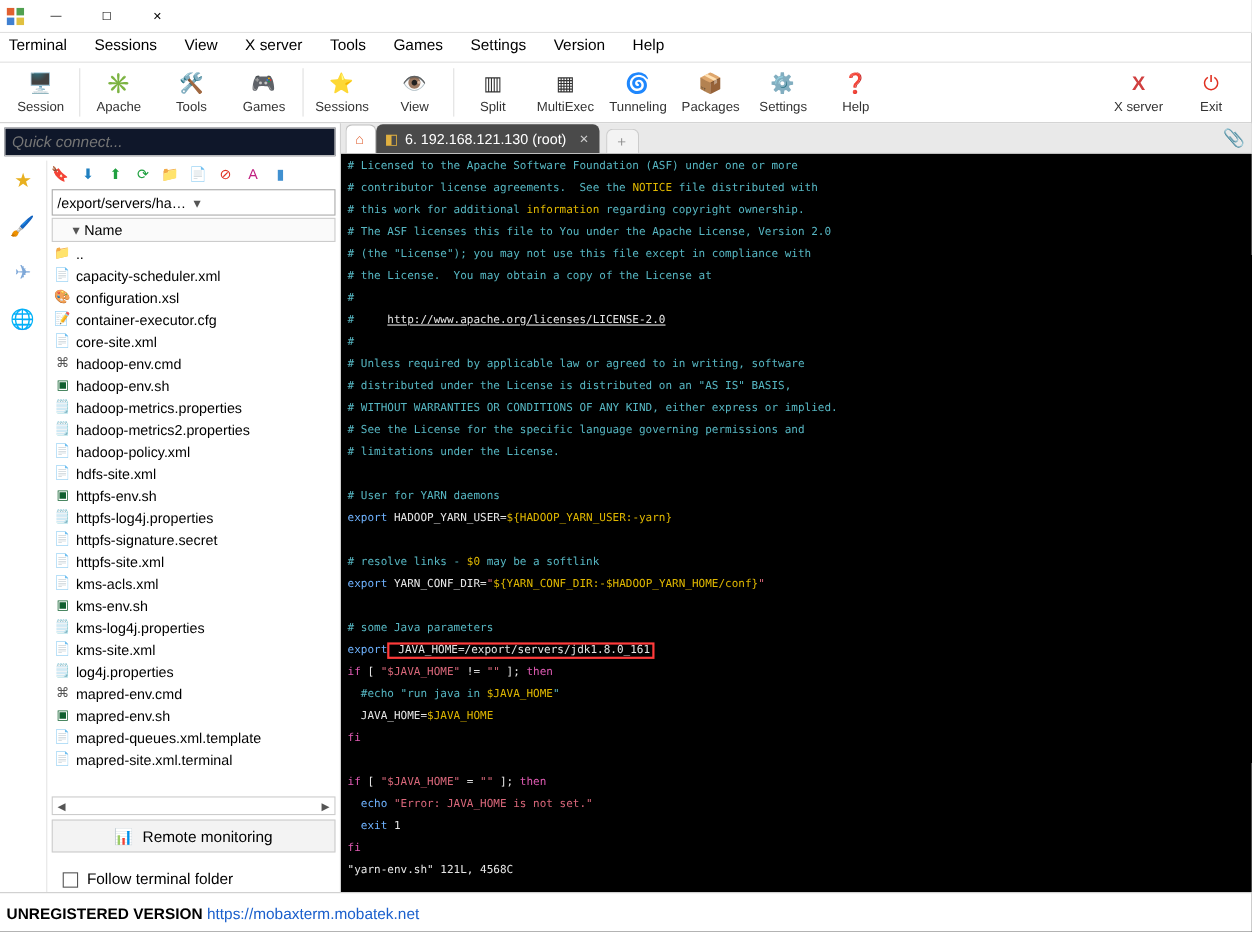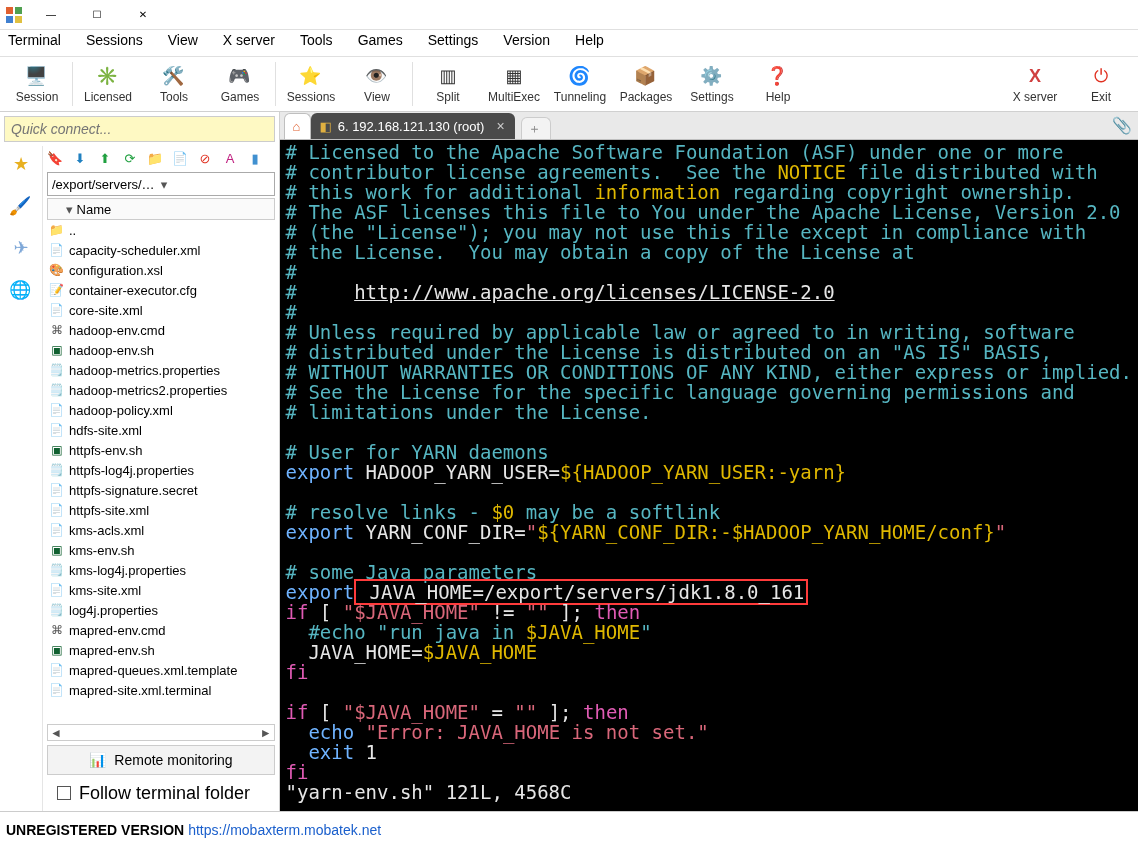--- a/index.html
+++ b/index.html
@@ -11,47 +11,47 @@
 .win-btn { width: 46px; height: 30px; display: flex; align-items: center; justify-content: center; font-family: "Segoe MDL2 Assets", sans-serif; font-size: 10px; }
 .menubar { height: 26px; display: flex; align-items: flex-start; padding: 0 4px; gap: 17px; font-size: 14px; }
 .menubar span { padding: 2px 4px; }
 .toolbar { height: 56px; display: flex; align-items: center; padding: 2px 4px; border-top: 1px solid #e0e0e0; border-bottom: 1px solid #d0d0d0; }
 .tool-btn { width: 66px; height: 52px; display: flex; flex-direction: column; align-items: center; justify-content: center; gap: 2px; font-size: 12px; color: #333; }
 .tool-btn .ticon { width: 24px; height: 24px; display: flex; align-items: center; justify-content: center; font-size: 18px; }
 .sep { width: 1px; height: 44px; background: #e0e0e0; margin: 0 2px; }
 .spacer { flex: 1; }
 .body-row { flex: 1; display: flex; min-height: 0; }
 .left-panel { width: 310px; display: flex; flex-direction: column; border-right: 1px solid #d0d0d0; min-height: 0; }
-.quick-connect { height: 26px; border: 1px solid #ccc; margin: 4px; padding: 3px 6px; color: #888; font-style: italic; font-size: 14px; background: #fef9c3; }
+.quick-connect { height: 26px; border: 1px solid #ccc; margin: 4px; padding: 3px 6px; color: #888; font-style: italic; font-size: 14px; background: #0f172a; }
 .left-inner { flex: 1; display: flex; min-height: 0; }
 .side-icons { width: 42px; display: flex; flex-direction: column; align-items: center; padding-top: 6px; gap: 18px; }
 .side-icons .sic { width: 24px; height: 24px; display: flex; align-items: center; justify-content: center; font-size: 18px; }
 .file-panel { flex: 1; display: flex; flex-direction: column; border-left: 1px solid #e5e5e5; min-height: 0; }
 .file-toolbar { height: 24px; display: flex; align-items: center; padding: 0 4px; gap: 9px; }
 .file-toolbar .fic { width: 16px; height: 16px; font-size: 13px; display: flex; align-items: center; justify-content: center; }
 .path-input { height: 24px; border: 1px solid #aaa; margin: 2px 4px; display: flex; align-items: center; padding: 0 4px; font-size: 13px; background: #fff; }
 .path-input span { flex: 1; white-space: nowrap; overflow: hidden; text-overflow: ellipsis; }
 .path-input .dd { color: #555; padding: 0 2px; }
 .file-header { display: flex; align-items: center; height: 22px; border: 1px solid #ccc; margin: 0 4px; font-size: 13px; padding: 0 6px 0 18px; background: #fafafa; }
 .file-list { flex: 1; overflow-y: auto; margin: 0 4px; font-size: 13px; }
 .file-item { display: flex; align-items: center; height: 20px; padding: 0 2px; gap: 4px; white-space: nowrap; }
 .file-item .fico { width: 16px; height: 16px; display: inline-flex; align-items: center; justify-content: center; font-size: 12px; }
 .scroll-h { height: 17px; margin: 0 4px; border: 1px solid #ccc; display: flex; align-items: center; justify-content: space-between; padding: 0 2px; color: #555; }
 .remote-mon { height: 30px; margin: 4px; border: 1px solid #ccc; display: flex; align-items: center; justify-content: center; gap: 8px; font-size: 14px; background: #f3f3f3; }
-.follow { height: 28px; margin: 0 4px 4px 4px; display: flex; align-items: center; gap: 8px; font-size: 18px; padding-left: 10px; }
+.follow { height: 28px; margin: 0 4px 4px 4px; display: flex; align-items: flex-end; gap: 8px; font-size: 14px; padding-left: 10px; }
 .cbox { width: 14px; height: 14px; border: 1px solid #555; }
 .tabs-term { flex: 1; display: flex; flex-direction: column; min-height: 0; }
 .tab-row { height: 28px; display: flex; align-items: flex-end; background: #e9e9e9; border-bottom: 1px solid #bfbfbf; padding-left: 4px; position: relative; }
 .tab { height: 26px; display: flex; align-items: center; padding: 0 10px 0 8px; gap: 6px; font-size: 13px; border-top-left-radius: 6px; border-top-right-radius: 6px; }
 .tab.home { background: #fff; border: 1px solid #bfbfbf; border-bottom: none; }
 .tab.active { background: #4a4a4a; color: #fff; }
 .tab .close { font-size: 14px; color: #ccc; margin-left: 6px; }
 .tab.new { width: 30px; justify-content: center; border: 1px solid #ccc; border-bottom: none; background: #f3f3f3; height: 22px; margin-left: 6px; color: #888; }
 .clip { position: absolute; right: 6px; top: 4px; color: #5a8fc8; font-size: 16px; }
-.terminal { flex: 1; background: #000; color: #e6e6e6; font-family: "Consolas", "DejaVu Sans Mono", monospace; font-size: 19px; line-height: 20px; padding: 2px 6px; overflow: hidden; white-space: pre; }
+.terminal { flex: 1; background: #000; color: #e6e6e6; font-family: "Consolas", "DejaVu Sans Mono", monospace; font-size: 10px; line-height: 20px; padding: 2px 6px; overflow: hidden; white-space: pre; }
 .cm { color: #56b6c2; }
 .kw { color: #6fb3ff; }
 .vn { color: #e6e6e6; }
 .au { color: #e0b800; }
 .st { color: #d9677a; }
 .pk { color: #e05bb4; }
 .ul { text-decoration: underline; color: #e6e6e6; }
 .boxed { border: 2px solid #ff3b3b; padding: 0 2px; }
 .statusbar { height: 36px; border-top: 1px solid #ccc; display: flex; align-items: center; padding: 0 6px; font-size: 14px; gap: 4px;}
 .statusbar .unreg { font-weight: bold; }
@@ -87,21 +87,21 @@
 </div>
 
 <div class="toolbar">
   <div class="tool-btn">
       <span class="ticon">🖥️</span>
       <span>Session</span>
     </div>
   <div class="sep"></div>
   <div class="tool-btn">
       <span class="ticon">✳️</span>
-      <span>Licensed</span>
+      <span>Apache</span>
     </div>
   <div class="tool-btn">
       <span class="ticon">🛠️</span>
       <span>Tools</span>
     </div>
   <div class="tool-btn">
       <span class="ticon">🎮</span>
       <span>Games</span>
     </div>
   <div class="sep"></div>

